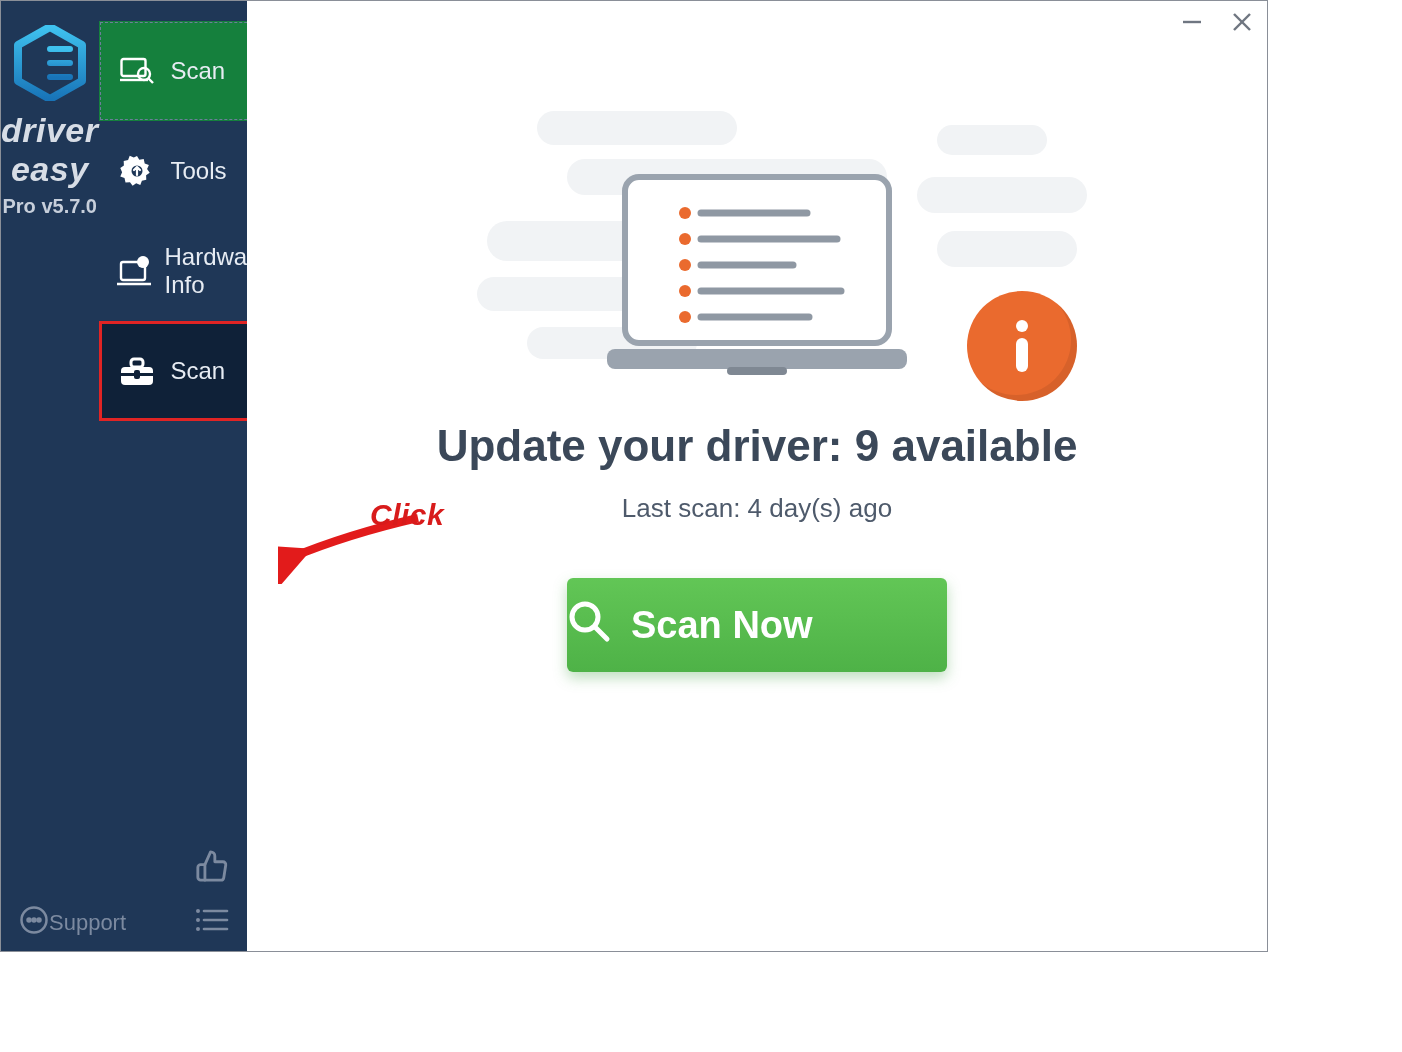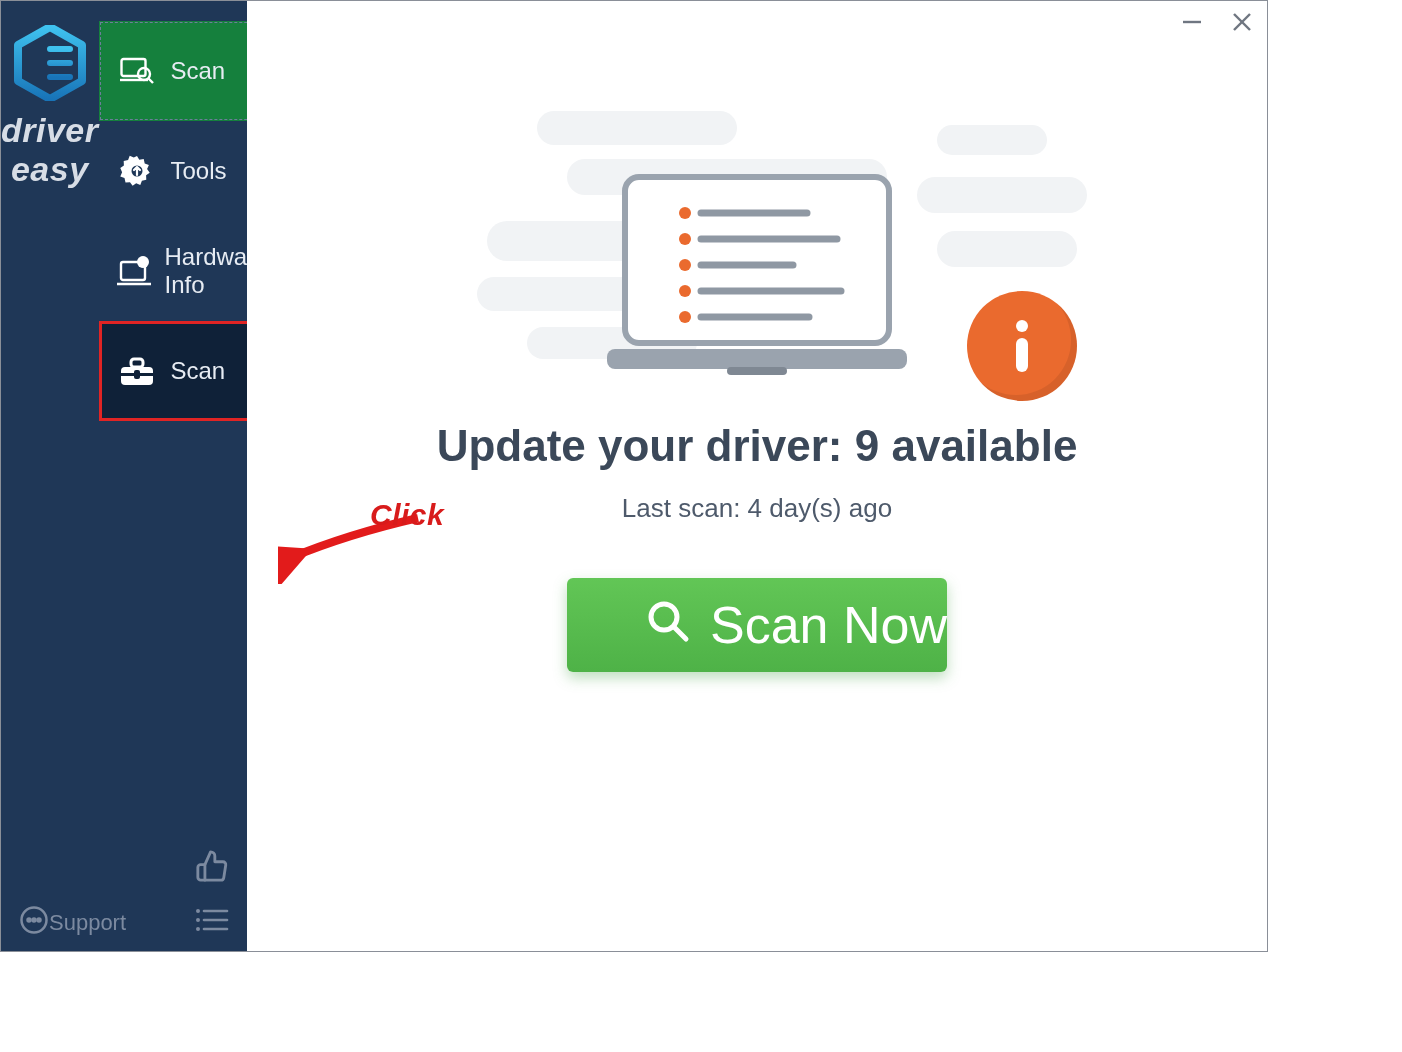--- a/index.html
+++ b/index.html
@@ -137,23 +137,23 @@
     color: #4e5a6b;
     margin-top: 22px;
   }
   .scan-btn {
     margin-top: 54px;
     width: 380px; height: 94px;
     background: linear-gradient(#62c656, #4eb247);
     border: none;
     border-radius: 6px;
     color: #fff;
-    font-size: 52px;
-    font-weight: 400;
-    display: flex; align-items: center; justify-content: flex-end; gap: 20px;
+    font-size: 38px;
+    font-weight: 700;
+    display: flex; align-items: center; justify-content: flex-start; gap: 20px;
     box-shadow: 0 6px 14px rgba(70,160,70,0.35);
     cursor: pointer;
   }
 
   
   .annot {
     position: absolute;
     z-index: 50;
   }
   .annot-label {
@@ -178,20 +178,21 @@
               <stop offset="0" stop-color="#3fc2ef"></stop>
                 <stop offset="1" stop-color="#1874b8"></stop>
             </linearGradient>
           </defs>
           <path d="M42 2 L74 20 V56 L42 74 L10 56 V20 Z" fill="none" stroke="url(#g1)" stroke-width="8" stroke-linejoin="round"></path>
           <path d="M42 2 V74" stroke="url(#g1)" stroke-width="7"></path>
           <path d="M42 24 H62 M42 38 H62 M42 52 H62" stroke="url(#g1)" stroke-width="6" stroke-linecap="round"></path>
         </svg>
       </span>
       <div class="brand">driver easy</div>
+      <div class="version">Pro v5.7.0</div>
     </div>
 
     <div class="nav">
 
       <div class="nav-item current">
         <span class="icon">
           <svg width="34" height="30" viewBox="0 0 34 30" fill="none" stroke="#fff" stroke-width="2.4">
             <rect x="1.5" y="3" width="24" height="17" rx="2"></rect>
             <line x1="0" y1="24" x2="28" y2="24"></line>
             <circle cx="24" cy="18" r="6"></circle>

